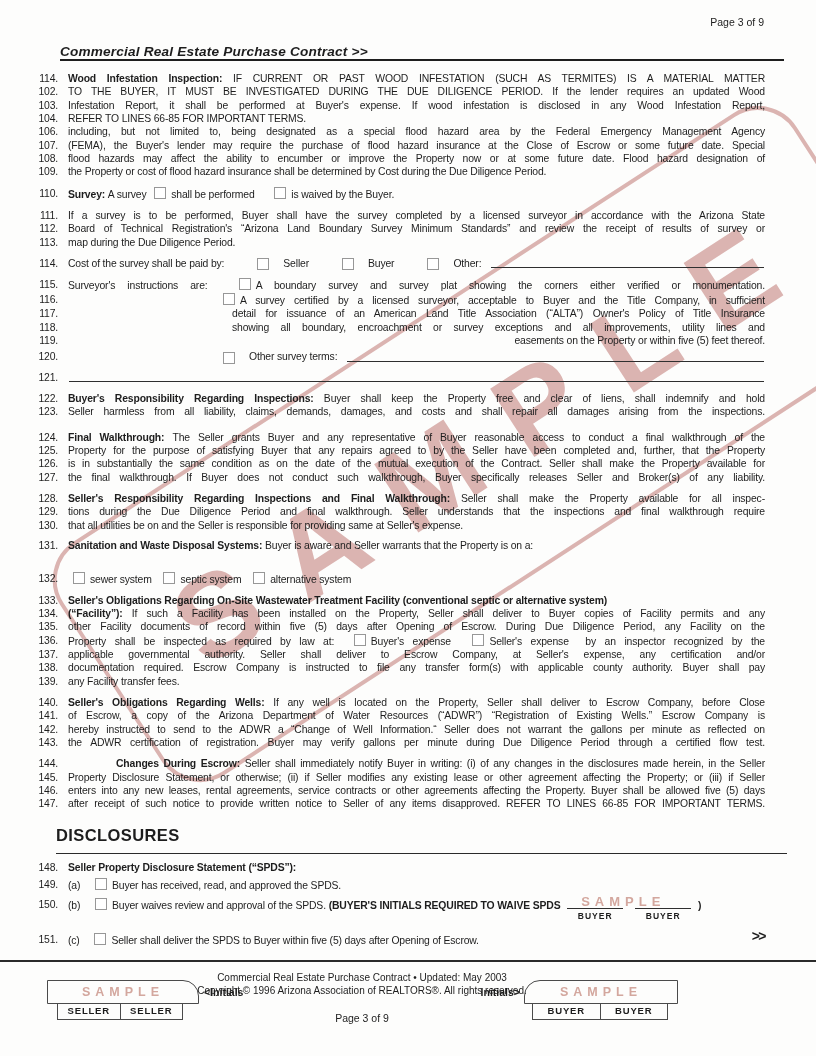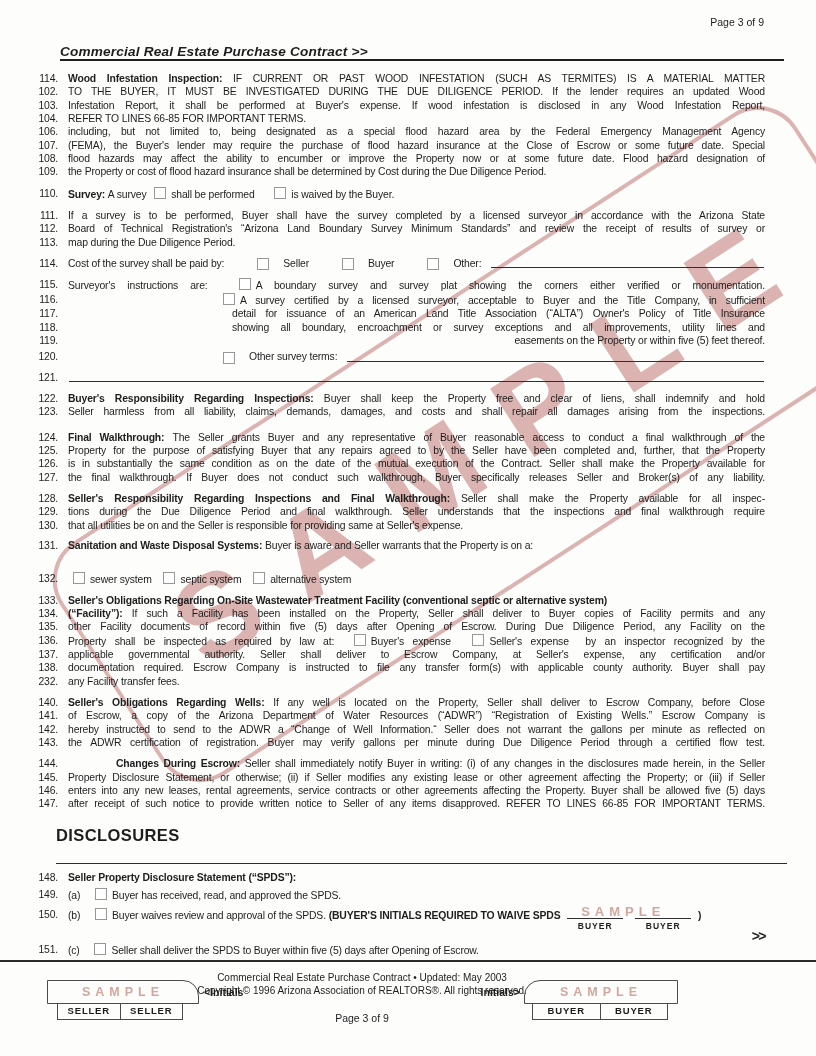--- a/index.html
+++ b/index.html
@@ -31,21 +31,21 @@
   .tall{height:28px;}
   
   .ig{position:relative;display:inline-flex;gap:12px;margin:0 4px;vertical-align:baseline;}
   .ig-cell{display:inline-flex;flex-direction:column;align-items:center;}
   .ig-line{width:56px;border-bottom:1.4px solid #2f2f2f;height:10px;}
   .ig-label{font-size:8.5px;font-weight:bold;letter-spacing:1px;margin-top:1px;}
   .ig-overlay{position:absolute;top:-3px;left:14px;font-weight:bold;font-size:13px;
               letter-spacing:5px;color:#cf9e94;opacity:.9;}
   
   .disc-heading{margin:15px 0 0 34px;width:731px;border-bottom:1.5px solid #2a2a2a;
-                padding-bottom:18px;font-size:16.5px;font-weight:bold;letter-spacing:.4px;}
+                padding-bottom:8px;font-size:16.5px;font-weight:bold;letter-spacing:.4px;}
   #lines-b{margin-top:7px;}
   .next{position:absolute;top:928px;right:51px;font-weight:bold;font-size:14px;
         letter-spacing:-1.5px;z-index:2;}
   
   .footer{position:absolute;left:0;top:960px;width:724px;height:86px;z-index:2;font-size:10px;border-radius:7px;}
   .f-rule{position:absolute;top:0;left:0;width:816px;border-top:2px solid #2b2b2b;}
   .f-center{position:absolute;top:12px;width:100%;text-align:center;line-height:12.5px;}
   .f-page{position:absolute;top:52px;width:100%;text-align:center;font-size:10.5px;}
   .f-init-label{position:absolute;top:26px;font-weight:bold;font-size:10.5px;}
   .f-init-label.l{left:204px;}
@@ -237,21 +237,21 @@
         </div>
         <div class="row">
           <span class="num">137.</span>
           <div class="content just"><span>applicable governmental authority. Seller shall deliver to Escrow Company, at Seller's expense, any certification and/or</span> </div>
         </div>
         <div class="row">
           <span class="num">138.</span>
           <div class="content just"><span>documentation required. Escrow Company is instructed to file any transfer form(s) with applicable county authority. Buyer shall pay</span> </div>
         </div>
         <div class="row">
-          <span class="num">232.</span>
+          <span class="num">139.</span>
           <div class="content"><span>any Facility transfer fees.</span> </div>
         </div>
         <div class="row" style="margin-top: 8px;">
           <span class="num">140.</span>
           <div class="content just"><span class="b">Seller's Obligations Regarding Wells: </span> <span>If any well is located on the Property, Seller shall deliver to Escrow Company, before Close</span> </div>
         </div>
         <div class="row">
           <span class="num">141.</span>
           <div class="content just"><span>of Escrow, a copy of the Arizona Department of Water Resources (“ADWR”) “Registration of Existing Wells.” Escrow Company is</span> </div>
         </div>

